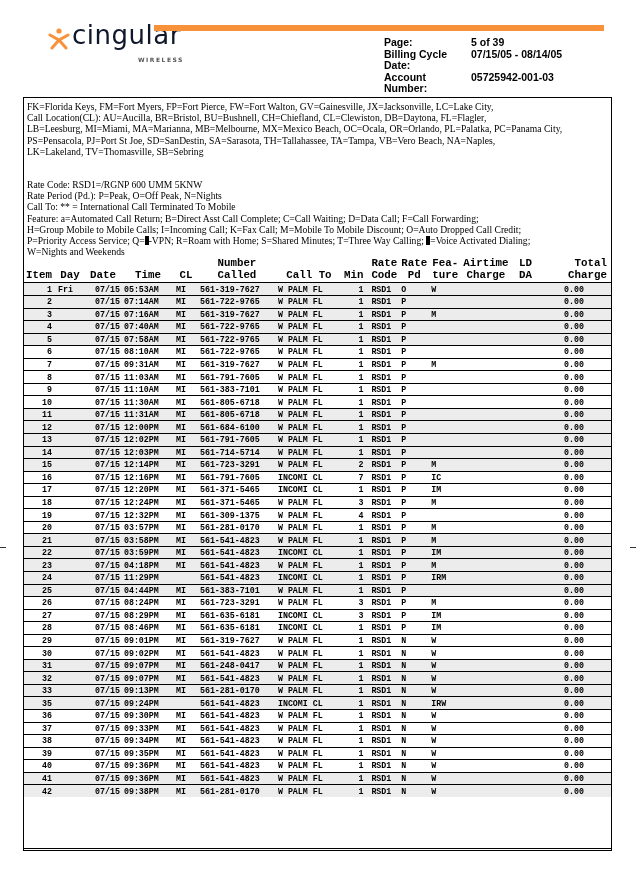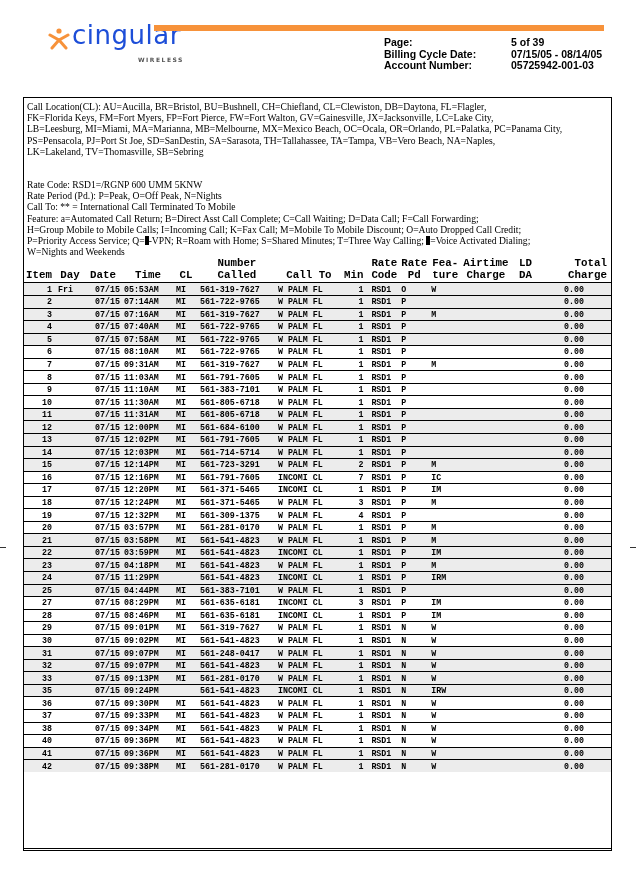--- a/index.html
+++ b/index.html
@@ -1,28 +1,28 @@
 <!DOCTYPE html>
 <html><head>
 <meta charset="utf-8">
 <style>
   * { margin:0; padding:0; box-sizing:border-box; }
   html, body { width:636px; height:880px; background:#ffffff; overflow:hidden; }
   body { position:relative; font-family:"Liberation Serif", serif; color:#000; }
 
   .logo { position:absolute; left:48px; top:24px; width:140px; height:40px; }
   .logo-x { position:absolute; left:0; top:4px; width:22px; height:22px; }
-  .logo-word { position:absolute; left:24px; top:-4px; font-family:"DejaVu Sans", sans-serif; font-size:26px; color:#1d4ed8; letter-spacing:0.5px; }
+  .logo-word { position:absolute; left:24px; top:-4px; font-family:"DejaVu Sans", sans-serif; font-size:26px; color:#0f172a; letter-spacing:0.5px; }
   .logo-tm { position:absolute; left:127px; top:4px; font-family:"Liberation Sans", sans-serif; font-size:4px; color:#888; }
   .logo-sub { position:absolute; left:90px; top:32px; font-family:"DejaVu Sans", sans-serif; font-size:6px; font-weight:bold; color:#555; letter-spacing:1.5px; }
   .orange-bar { position:absolute; left:154px; top:25px; width:450px; height:6px; background:#f7923a; }
 
   .meta { position:absolute; left:384px; top:37px; font-family:"Liberation Sans", sans-serif; font-weight:bold; font-size:10.5px; line-height:11.5px; }
   .meta-row { display:flex; }
-  .meta-label { width:127px; }
+  .meta-label { width:87px; }
 
   .frame { position:absolute; left:23px; top:97px; width:589px; height:754px; border:1.5px solid #000; border-bottom:3px double #000; }
   .header-box { height:40px; border-bottom:1px solid #000; position:relative; }
   .title { position:absolute; left:3px; top:5px; font-family:"Liberation Sans", sans-serif; font-weight:bold; font-size:15px; }
   .phone { position:absolute; right:26px; top:5px; font-family:"Liberation Sans", sans-serif; font-weight:bold; font-size:15px; }
   .username { position:absolute; left:3px; top:22px; font-weight:bold; font-size:12px; }
 
   .legend { padding:3px 3px 0 3px; font-size:9.6px; line-height:11.2px; }
   .legend p { margin:0; }
   .gap { height:22px; }
@@ -84,22 +84,22 @@
     <span>05725942-001-03</span>
   </div>
 </div>
 
 <div class="tick" style="left:0;"></div>
 <div class="tick" style="right:0;"></div>
 
 <div class="frame">
 
   <div class="legend">
+    <p>FK=Florida Keys, FM=Fort Myers, FP=Fort Pierce, FW=Fort Walton, GV=Gainesville, JX=Jacksonville, LC=Lake City,</p>
     <p>Call Location(CL):  AU=Aucilla, BR=Bristol, BU=Bushnell, CH=Chiefland, CL=Clewiston, DB=Daytona, FL=Flagler,</p>
-    <p>FK=Florida Keys, FM=Fort Myers, FP=Fort Pierce, FW=Fort Walton, GV=Gainesville, JX=Jacksonville, LC=Lake City,</p>
     <p>LB=Leesburg, MI=Miami, MA=Marianna, MB=Melbourne, MX=Mexico Beach, OC=Ocala, OR=Orlando, PL=Palatka, PC=Panama City,</p>
     <p>PS=Pensacola, PJ=Port St Joe, SD=SanDestin, SA=Sarasota, TH=Tallahassee, TA=Tampa, VB=Vero Beach, NA=Naples,</p>
     <p>LK=Lakeland, TV=Thomasville, SB=Sebring</p>
     <div class="gap"></div>
     <p>Rate Code: RSD1=/RGNP 600 UMM 5KNW</p>
     <p>Rate Period (Pd.): P=Peak, O=Off Peak, N=Nights</p>
     <p>Call To: ** = International Call Terminated To Mobile</p>
     <p>Feature: a=Automated Call Return; B=Direct Asst Call Complete; C=Call Waiting; D=Data Call; F=Call Forwarding;</p>
     <p>H=Group Mobile to Mobile Calls; I=Incoming Call; K=Fax Call; M=Mobile To Mobile Discount; O=Auto Dropped Call Credit;</p>
     <p><span>P=Priority Access Service; Q=</span><span class="blk"></span><span>-VPN; R=Roam with Home; S=Shared Minutes; T=Three Way Calling; </span><span class="blk"></span><span>=Voice Activated Dialing;</span></p>
@@ -520,20 +520,36 @@
           <td class="c-to">W PALM FL</td>
           <td class="c-min">1</td>
           <td class="c-rc">RSD1</td>
           <td class="c-rp">P</td>
           <td class="c-ft"></td>
           <td class="c-air"></td>
           <td class="c-ld"></td>
           <td class="c-tot">0.00</td>
         </tr>
         <tr>
+          <td class="c-item">26</td>
+          <td class="c-day"></td>
+          <td class="c-date">07/15</td>
+          <td class="c-time">08:24PM</td>
+          <td class="c-cl">MI</td>
+          <td class="c-num">561-723-3291</td>
+          <td class="c-to">W PALM FL</td>
+          <td class="c-min">3</td>
+          <td class="c-rc">RSD1</td>
+          <td class="c-rp">P</td>
+          <td class="c-ft">M</td>
+          <td class="c-air"></td>
+          <td class="c-ld"></td>
+          <td class="c-tot">0.00</td>
+        </tr>
+        <tr>
           <td class="c-item">27</td>
           <td class="c-day"></td>
           <td class="c-date">07/15</td>
           <td class="c-time">08:29PM</td>
           <td class="c-cl">MI</td>
           <td class="c-num">561-635-6181</td>
           <td class="c-to">INCOMI CL</td>
           <td class="c-min">3</td>
           <td class="c-rc">RSD1</td>
           <td class="c-rp">P</td>
@@ -696,20 +712,36 @@
           <td class="c-to">W PALM FL</td>
           <td class="c-min">1</td>
           <td class="c-rc">RSD1</td>
           <td class="c-rp">N</td>
           <td class="c-ft">W</td>
           <td class="c-air"></td>
           <td class="c-ld"></td>
           <td class="c-tot">0.00</td>
         </tr>
         <tr>
+          <td class="c-item">39</td>
+          <td class="c-day"></td>
+          <td class="c-date">07/15</td>
+          <td class="c-time">09:35PM</td>
+          <td class="c-cl">MI</td>
+          <td class="c-num">561-541-4823</td>
+          <td class="c-to">W PALM FL</td>
+          <td class="c-min">1</td>
+          <td class="c-rc">RSD1</td>
+          <td class="c-rp">N</td>
+          <td class="c-ft">W</td>
+          <td class="c-air"></td>
+          <td class="c-ld"></td>
+          <td class="c-tot">0.00</td>
+        </tr>
+        <tr>
           <td class="c-item">40</td>
           <td class="c-day"></td>
           <td class="c-date">07/15</td>
           <td class="c-time">09:36PM</td>
           <td class="c-cl">MI</td>
           <td class="c-num">561-541-4823</td>
           <td class="c-to">W PALM FL</td>
           <td class="c-min">1</td>
           <td class="c-rc">RSD1</td>
           <td class="c-rp">N</td>

